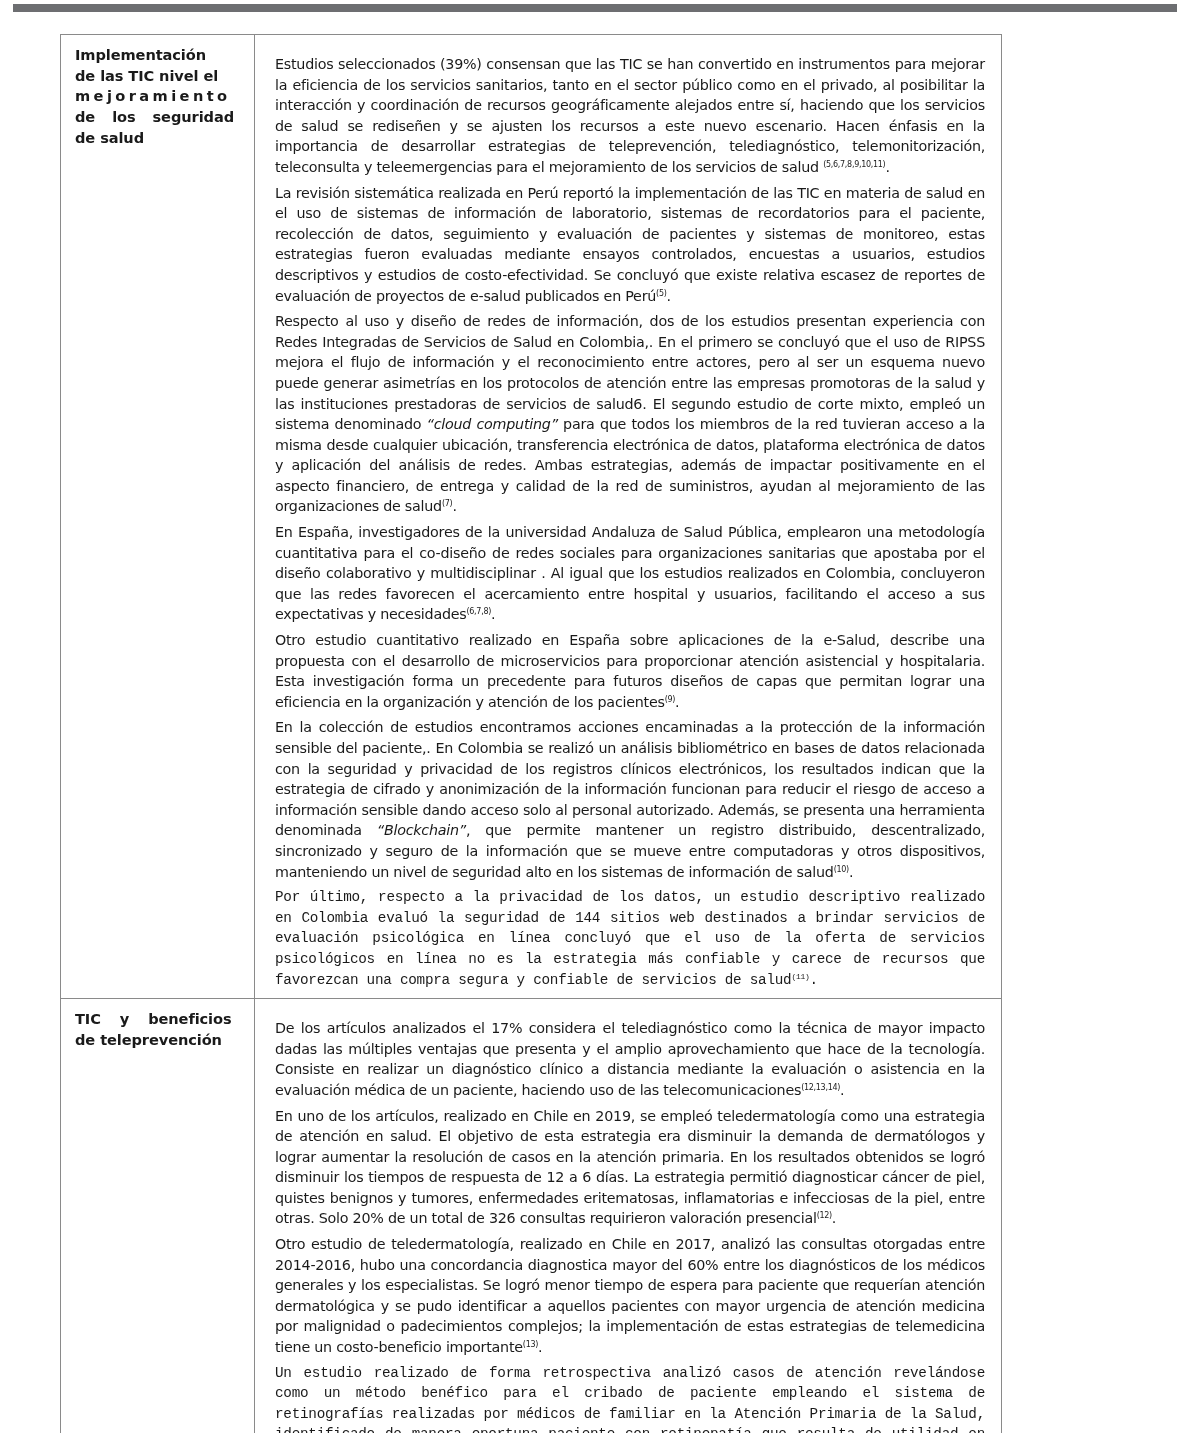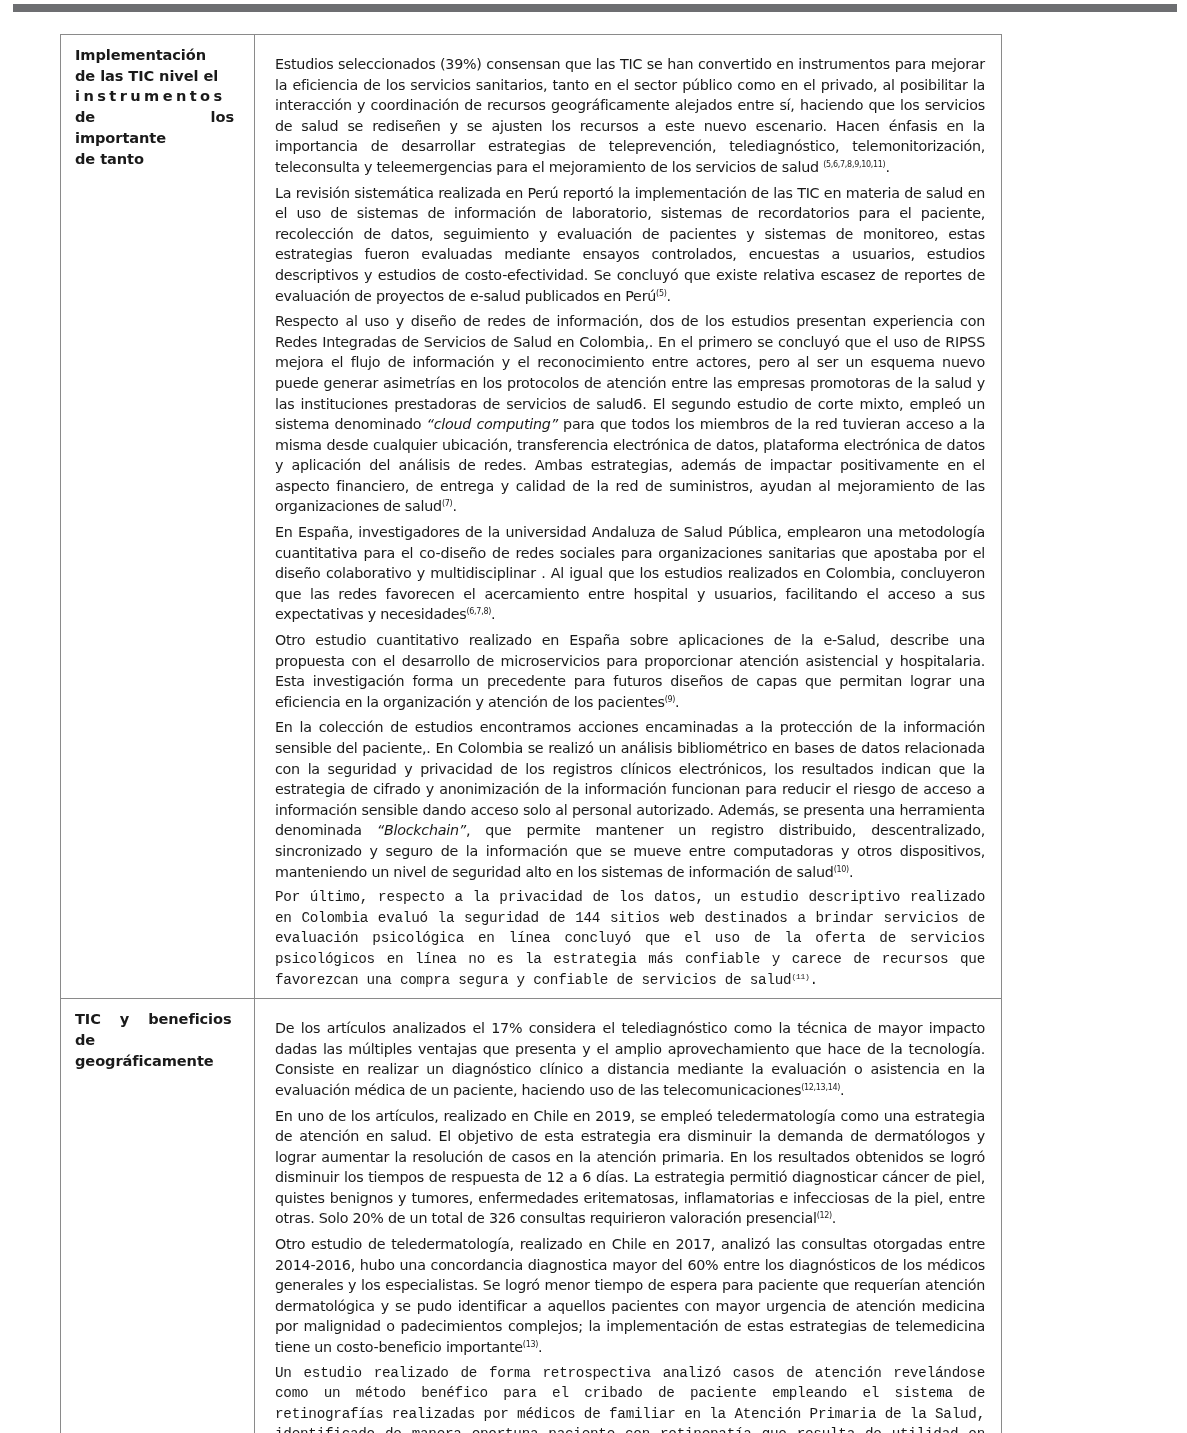--- a/index.html
+++ b/index.html
@@ -22,40 +22,40 @@
 
 <div class="top-bar"></div>
 
 <table class="main">
   <tbody>
       <tr>
     <td class="label">
       <div class="label-text">
         <div>Implementación</div>
         <div>de las TIC nivel el</div>
-        <div class="spaced">instrumentos</div>
-        <div style="word-spacing:12px">de los importante</div>
-        <div>de tanto</div>
+        <div class="spaced">mejoramiento</div>
+        <div style="word-spacing:12px">de los seguridad</div>
+        <div>de salud</div>
       </div>
     </td>
     <td class="content">
       <p class="para"><span>Estudios seleccionados (39%) consensan que las TIC se han convertido en instrumentos para mejorar la eficiencia de los servicios sanitarios, tanto en el sector público como en el privado, al posibilitar la interacción y coordinación de recursos geográficamente alejados entre sí, haciendo que los servicios de salud se rediseñen y se ajusten los recursos a este nuevo escenario.  Hacen énfasis en la importancia de desarrollar estrategias de teleprevención, telediagnóstico, telemonitorización, teleconsulta y teleemergencias para el mejoramiento de los servicios de salud </span><sup>(5,6,7,8,9,10,11)</sup><span>.</span></p>
       <p class="para"><span>La revisión sistemática realizada en Perú reportó la implementación de las TIC en materia de salud en el uso de sistemas de información de laboratorio, sistemas de recordatorios para el paciente, recolección de datos, seguimiento y evaluación de pacientes y sistemas de monitoreo, estas estrategias fueron evaluadas mediante ensayos controlados, encuestas a usuarios, estudios descriptivos y estudios de costo-efectividad. Se concluyó que existe relativa escasez de reportes de evaluación de proyectos de e-salud publicados en Perú</span><sup>(5)</sup><span>.</span></p>
       <p class="para"><span>Respecto al uso y diseño de redes de información, dos de los estudios presentan experiencia con Redes Integradas de Servicios de Salud en Colombia,. En el primero se concluyó que el uso de RIPSS mejora el flujo de información y el reconocimiento entre actores, pero al ser un esquema nuevo puede generar asimetrías en los protocolos de atención entre las empresas promotoras de la salud y las instituciones prestadoras de servicios de salud6.  El segundo estudio de corte mixto, empleó un sistema denominado </span><i>“cloud computing”</i><span> para que todos los miembros de la red tuvieran acceso a la misma desde cualquier ubicación, transferencia electrónica de datos, plataforma electrónica de datos y aplicación del análisis de redes. Ambas estrategias, además de impactar positivamente en el aspecto financiero, de entrega y calidad de la red de suministros, ayudan al mejoramiento de las organizaciones de salud</span><sup>(7)</sup><span>.</span></p>
       <p class="para"><span>En España, investigadores de la universidad Andaluza de Salud Pública, emplearon una metodología cuantitativa para el co-diseño de redes sociales para organizaciones sanitarias que apostaba por el diseño colaborativo y multidisciplinar . Al igual que los estudios realizados en Colombia, concluyeron que las redes favorecen el acercamiento entre hospital y usuarios, facilitando el acceso a sus expectativas y necesidades</span><sup>(6,7,8)</sup><span>.</span></p>
       <p class="para"><span>Otro estudio cuantitativo realizado en España sobre aplicaciones de la e-Salud, describe una propuesta con el desarrollo de microservicios para proporcionar atención asistencial y hospitalaria. Esta investigación forma un precedente para futuros diseños de capas que permitan lograr una eficiencia en la organización y atención de los pacientes</span><sup>(9)</sup><span>.</span></p>
       <p class="para"><span>En la colección de estudios encontramos acciones encaminadas a la protección de la información sensible del paciente,. En Colombia se realizó un análisis bibliométrico en bases de datos relacionada con la seguridad y privacidad de los registros clínicos electrónicos, los resultados indican que la estrategia de cifrado y anonimización de la información funcionan para reducir el riesgo de acceso a información sensible dando acceso solo al personal autorizado. Además, se presenta una herramienta denominada </span><i>“Blockchain”</i><span>, que permite mantener un registro distribuido, descentralizado, sincronizado y seguro de la información que se mueve entre computadoras y otros dispositivos, manteniendo un nivel de seguridad alto en los sistemas de información de salud</span><sup>(10)</sup><span>.</span></p>
       <p class="para"><span>Por último, respecto a la privacidad de los datos, un estudio descriptivo realizado en Colombia evaluó la seguridad de 144 sitios web destinados a brindar servicios de evaluación psicológica en línea  concluyó que el uso de la oferta de servicios psicológicos en línea no es la estrategia más confiable y carece de recursos que favorezcan una compra segura y confiable de servicios de salud</span><sup>(11)</sup><span>.</span></p>
     </td>
   </tr>
   <tr>
     <td class="label">
       <div class="label-text">
         <div style="word-spacing:14px">TIC y beneficios</div>
-        <div>de geográficamente</div>
+        <div>de teleprevención</div>
       </div>
     </td>
     <td class="content">
       <p class="para"><span>De los artículos analizados el 17% considera el telediagnóstico como la técnica de mayor impacto dadas las múltiples ventajas que presenta y el amplio aprovechamiento que hace de la tecnología. Consiste en realizar un diagnóstico clínico a distancia mediante la evaluación o asistencia en la evaluación médica de un paciente, haciendo uso de las telecomunicaciones</span><sup>(12,13,14)</sup><span>.</span></p>
       <p class="para"><span>En uno de los artículos, realizado en Chile en 2019, se empleó teledermatología como una estrategia de atención en salud. El objetivo de esta estrategia era disminuir la demanda de dermatólogos y lograr aumentar la resolución de casos en la atención primaria. En los resultados obtenidos se logró disminuir los tiempos de respuesta de 12 a 6 días. La estrategia permitió diagnosticar cáncer de piel, quistes benignos y tumores, enfermedades eritematosas,  inflamatorias e infecciosas de la piel, entre otras. Solo 20% de un total de 326 consultas requirieron valoración presencial</span><sup>(12)</sup><span>.</span></p>
       <p class="para"><span>Otro estudio de teledermatología, realizado en Chile en 2017, analizó las consultas otorgadas entre 2014-2016, hubo una concordancia diagnostica mayor del 60% entre los diagnósticos de los médicos generales y los especialistas. Se logró menor tiempo de espera para paciente que requerían atención dermatológica y se pudo identificar a aquellos pacientes con mayor urgencia de atención medicina por malignidad o padecimientos complejos; la implementación de estas estrategias de telemedicina tiene un costo-beneficio importante</span><sup>(13)</sup><span>.</span></p>
       <p class="para"><span>Un estudio realizado de forma retrospectiva analizó casos de atención revelándose como un método benéfico para el cribado de paciente empleando el sistema de retinografías realizadas por médicos de familiar en la Atención Primaria de la Salud, identificado de manera oportuna paciente con retinopatía que resulta de utilidad en poblaciones con patologías en crecimiento como el caso de diabetes y enfermedades hipertensivas, facilitando la revisión de los usuarios, descongestionando los servicios de salud y detectando pacientes de forma precoz . Estas estrategias aportan beneficios importantes sin embargo es necesario la voluntad de los sistemas de salud para su implementación.</span></p>
     </td>
   </tr>
 </tbody>

